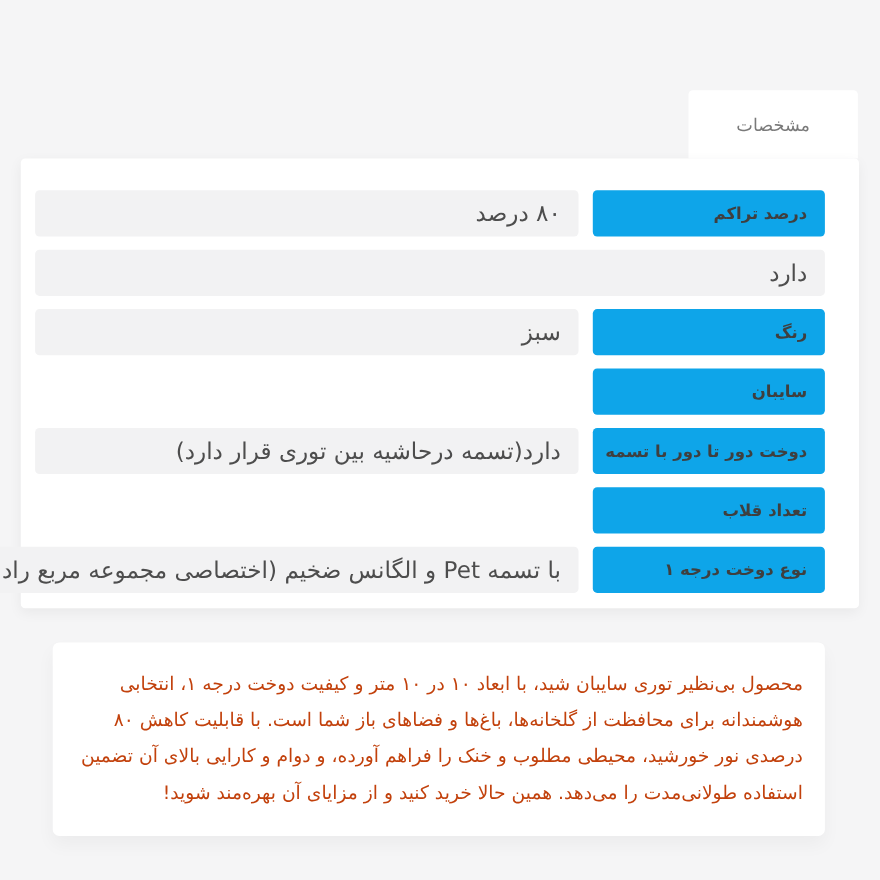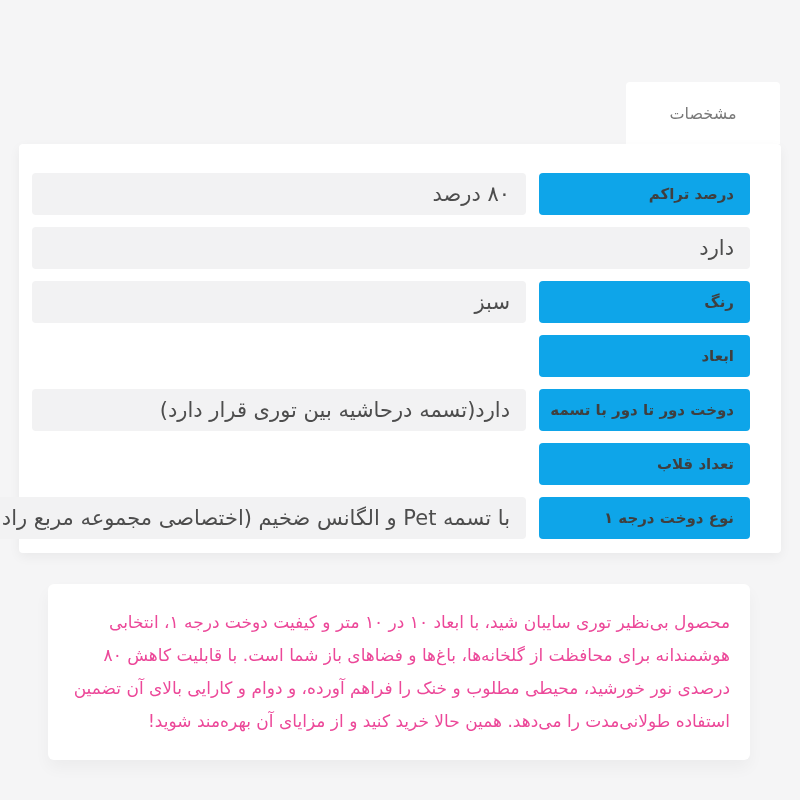--- a/index.html
+++ b/index.html
@@ -77,21 +77,21 @@
     background: #ffffff;
     border-radius: 6px;
     box-shadow: 0 8px 16px rgba(0,0,0,0.04);
     padding: 22px 20px;
   }
   .desc-text {
     direction: rtl;
     text-align: right;
     font-size: 17px;
     line-height: 33px;
-    color: #ec4899;
+    color: #c2410c;
   }
 </style>
 </head>
 <body>
 
 <div class="tab-active">
   <span>مشخصات</span>
 </div>
 
 <div class="spec-card">
@@ -104,21 +104,21 @@
   <div class="spec-row">
     <div class="spec-value">دارد</div>
   </div>
 
   <div class="spec-row">
     <div class="spec-label">رنگ</div>
     <div class="spec-value">سبز</div>
   </div>
 
   <div class="spec-row">
-    <div class="spec-label">ابعاد</div>
+    <div class="spec-label">سایبان</div>
   </div>
 
   <div class="spec-row">
     <div class="spec-label">دوخت دور تا دور با تسمه</div>
     <div class="spec-value">دارد(تسمه درحاشیه بین توری قرار دارد)</div>
   </div>
 
   <div class="spec-row">
     <div class="spec-label">تعداد قلاب</div>
   </div>

